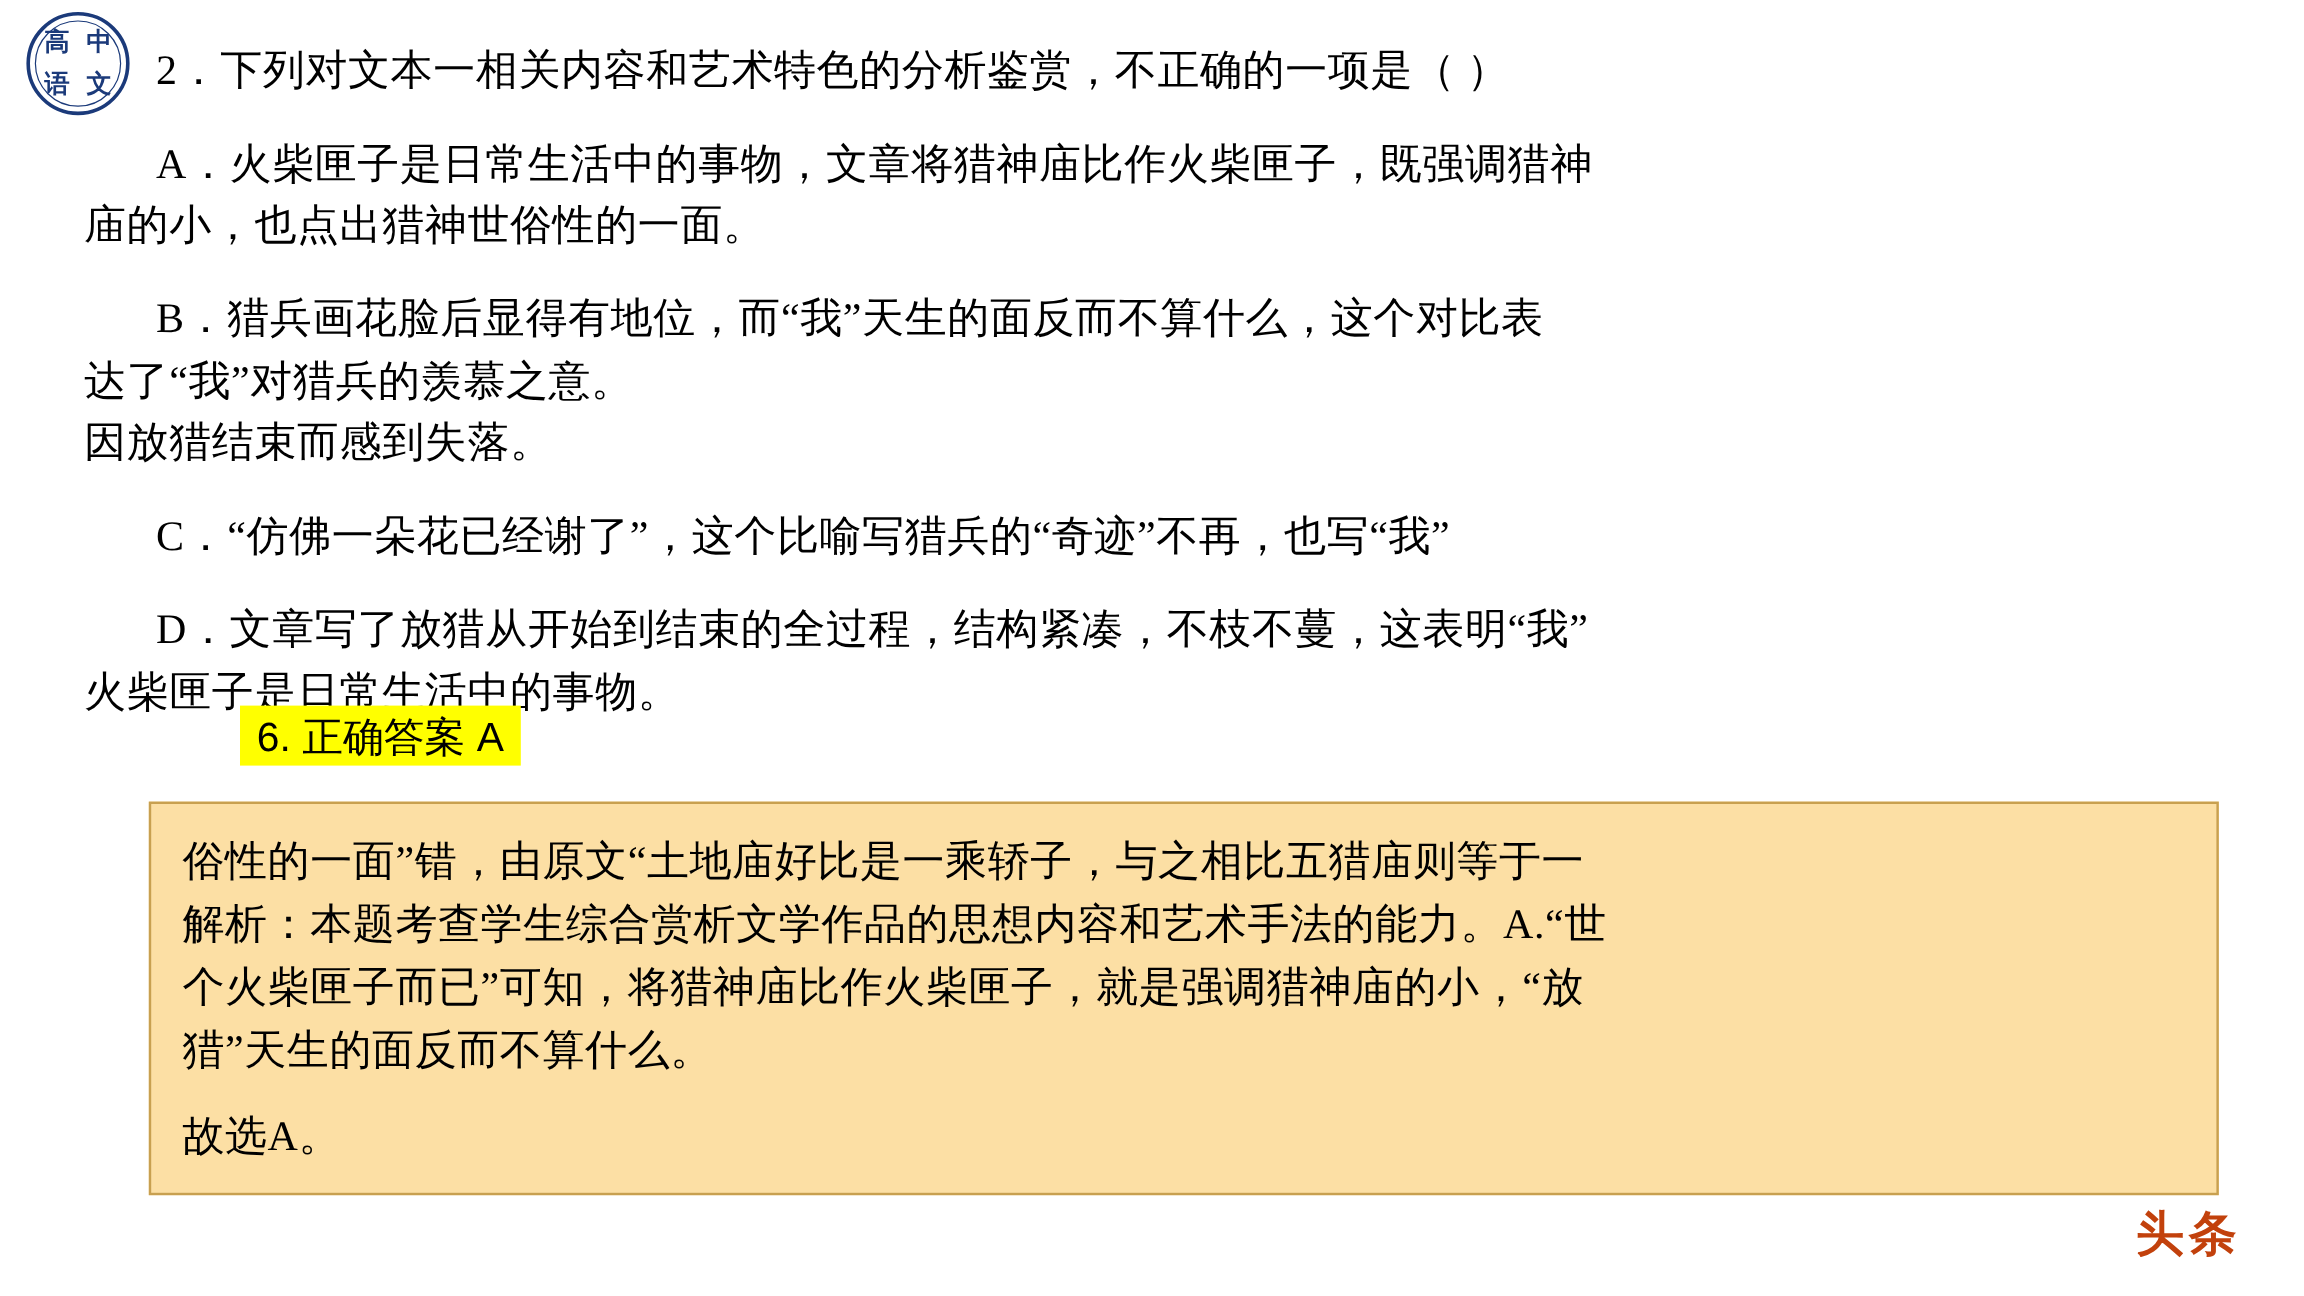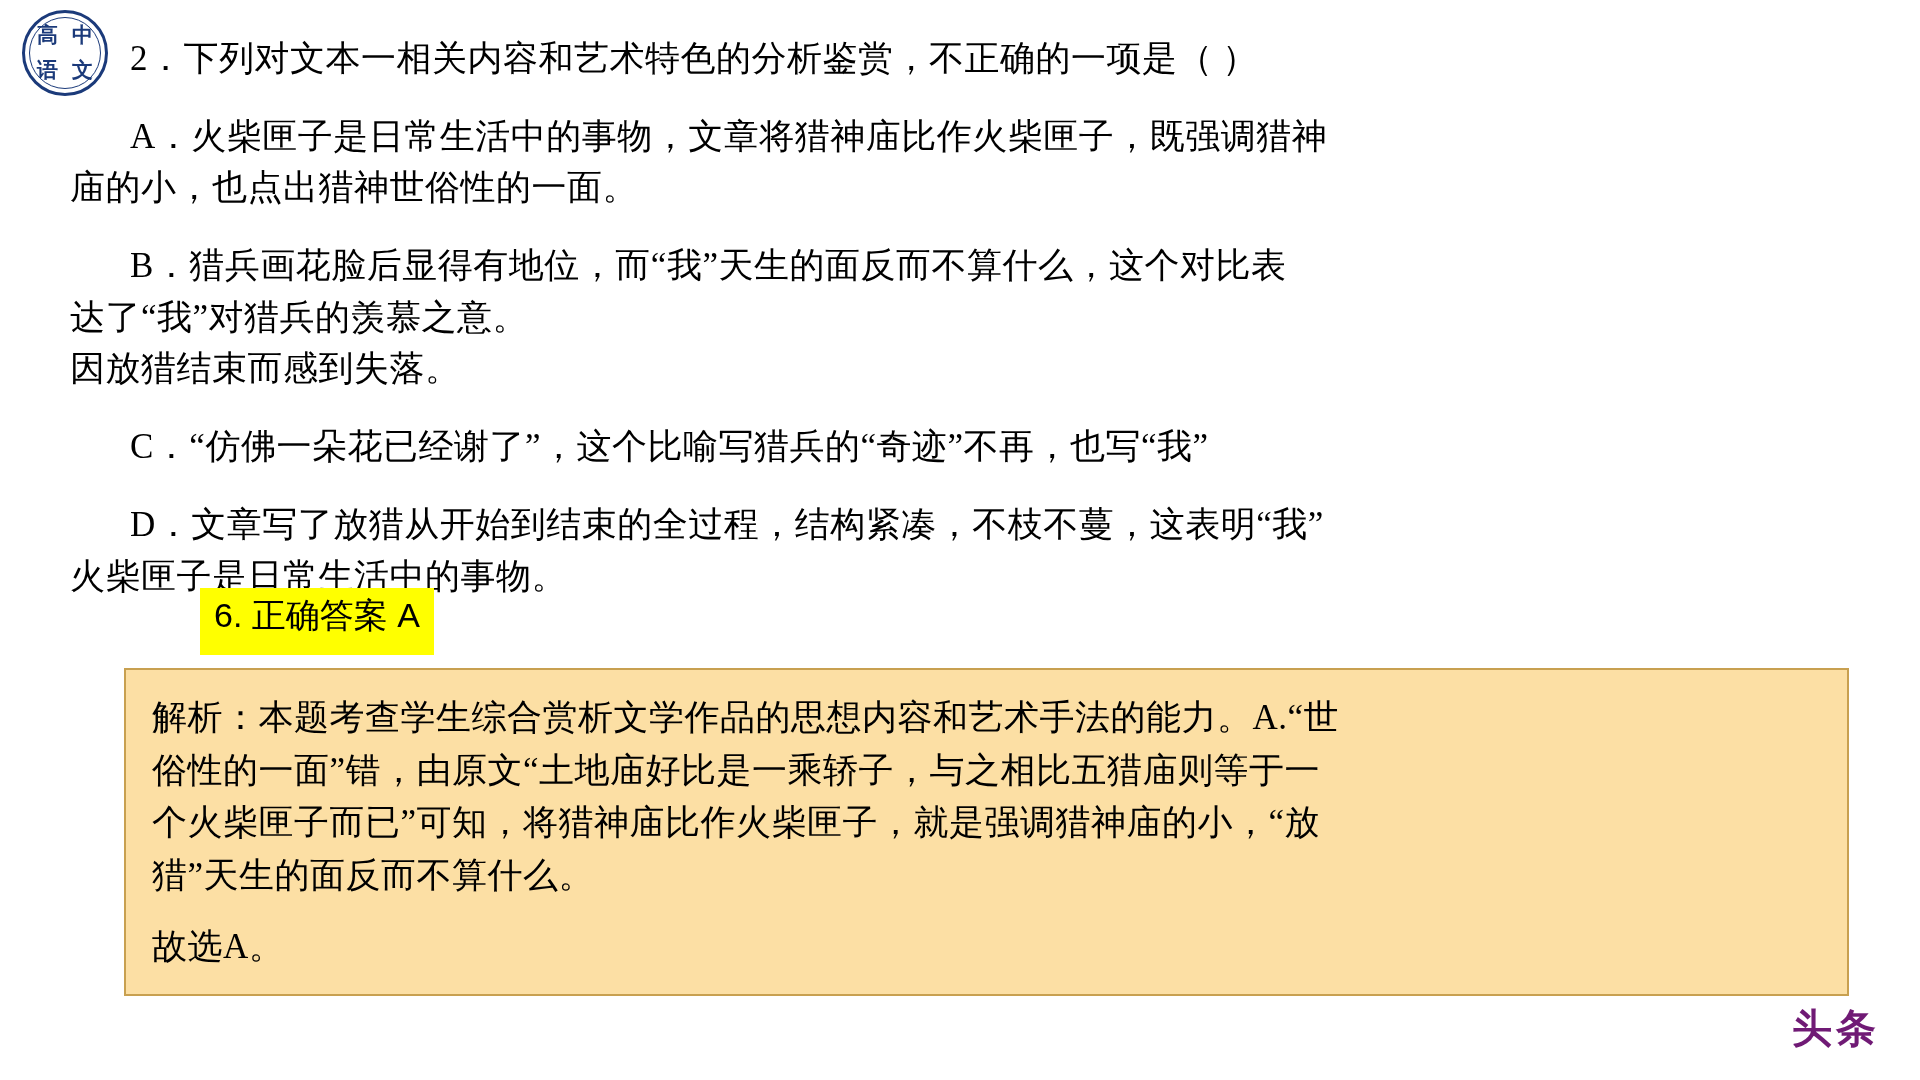--- a/index.html
+++ b/index.html
@@ -87,21 +87,21 @@
 
   
   .answer-bar {
     position: absolute;
     left: 200px;
     top: 588px;
     background: #ffff00;
     color: #000000;
     font-size: 34px;
     line-height: 1.3;
-    padding: 5px 14px 18px 14px;
+    padding: 5px 14px 1px 14px;
     font-family: "Liberation Sans", "DejaVu Sans", sans-serif;
     white-space: nowrap;
   }
 
   
   .analysis-box {
     position: absolute;
     left: 124px;
     top: 668px;
     width: 1725px;
@@ -118,25 +118,25 @@
   .analysis-box p {
     margin: 0;
   }
   .analysis-box .tail {
     margin-top: 19px;
   }
 
   
   .watermark {
     position: absolute;
-    right: 40px;
+    right: 52px;
     bottom: 24px;
     font-size: 40px;
     font-weight: 700;
-    color: #701a75;
+    color: #c2410c;
     font-family: "Liberation Sans", "DejaVu Sans", sans-serif;
     letter-spacing: 1px;
     display: flex;
     align-items: baseline;
     gap: 20px;
   }
   .watermark .brand { letter-spacing: 4px; }
 
   
   .right-edge {
@@ -172,22 +172,22 @@
     <p class="q-line">因放猎结束而感到失落。</p>
     <p class="q-line indent">C．“仿佛一朵花已经谢了”，这个比喻写猎兵的“奇迹”不再，也写“我”</p>
 
     <p class="q-line indent">D．文章写了放猎从开始到结束的全过程，结构紧凑，不枝不蔓，这表明“我”</p>
     <p class="q-line">火柴匣子是日常生活中的事物。</p>
   </div>
 
   <div class="answer-bar">6. 正确答案 A</div>
 
   <div class="analysis-box">
+    <p>俗性的一面”错，由原文“土地庙好比是一乘轿子，与之相比五猎庙则等于一</p>
     <p>解析：本题考查学生综合赏析文学作品的思想内容和艺术手法的能力。A.“世</p>
-    <p>俗性的一面”错，由原文“土地庙好比是一乘轿子，与之相比五猎庙则等于一</p>
     <p>个火柴匣子而已”可知，将猎神庙比作火柴匣子，就是强调猎神庙的小，“放</p>
     <p>猎”天生的面反而不算什么。</p>
     <p class="tail">故选A。</p>
   </div>
 
   <div class="watermark">
     <span class="brand">头条</span>
   </div>
 
   <div class="right-edge"></div>

